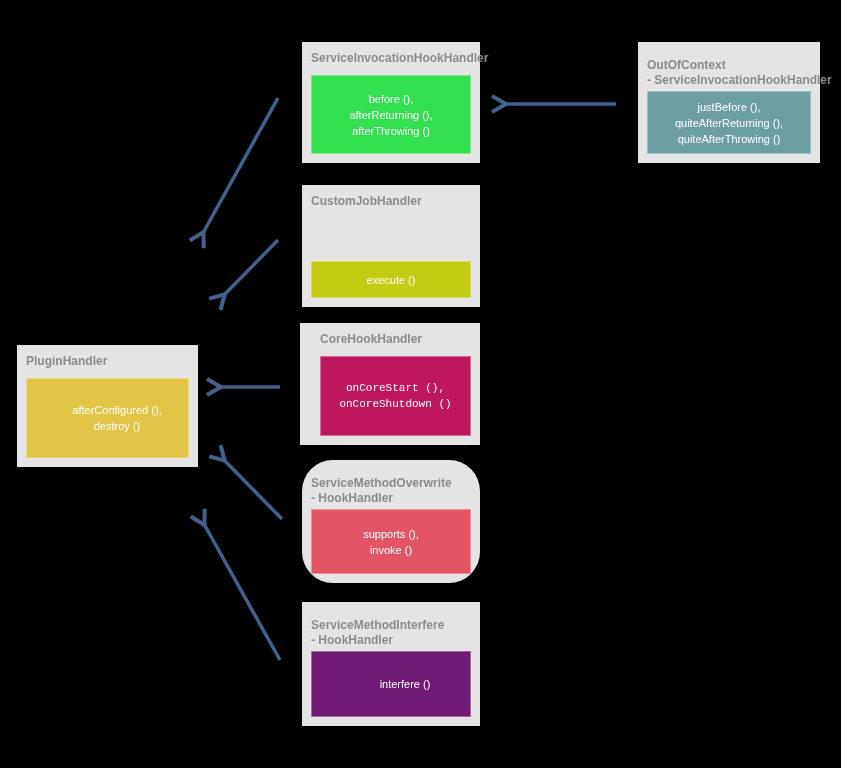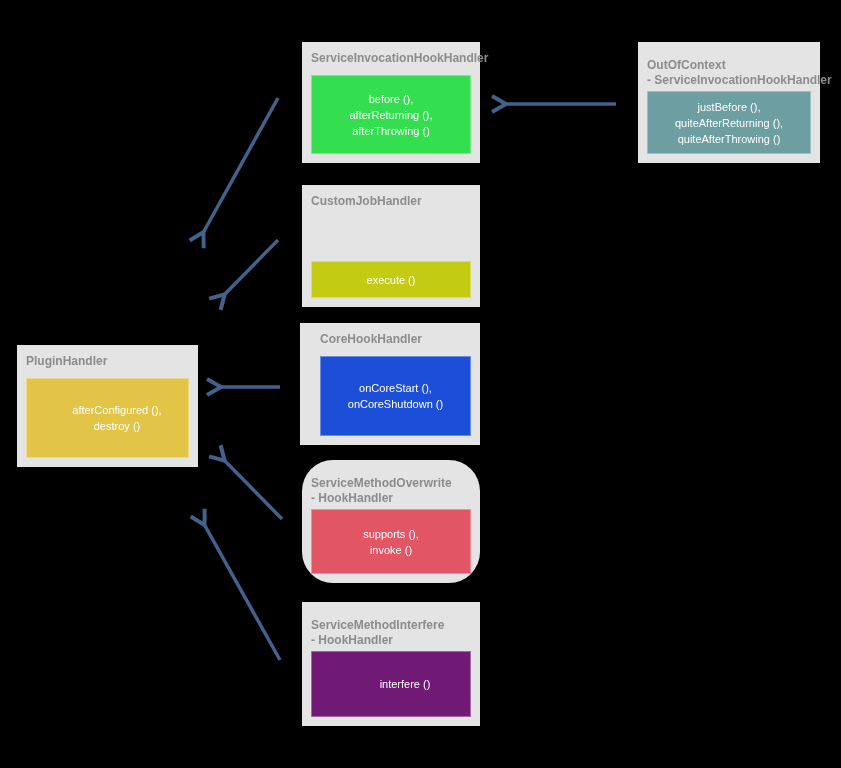--- a/index.html
+++ b/index.html
@@ -99,21 +99,21 @@
       <div class="node-title">PluginHandler</div>
     </div>
     <div class="node-body" style="background-color: rgb(226, 196, 70); padding-left: 19px;">afterConfigured (),
 destroy ()</div>
   </div>
 
   <div class="node single-title" style="left:300px; top:323px; width:180px; height:122px;padding-left:20px;">
     <div class="node-title-wrap">
       <div class="node-title">CoreHookHandler</div>
     </div>
-    <div class="node-body" style="background-color: #1d4ed8;">onCoreStart (),
+    <div class="node-body" style="background-color: #be185d; font-family: Liberation Mono, monospace;">onCoreStart (),
 onCoreShutdown ()</div>
   </div>
 
   <div class="node two-line-title" style="left:302px; top:460px; width:178px; height:123px;border-radius:31px;">
     <div class="node-title-wrap">
       <div class="node-title">ServiceMethodOverwrite</div>
       <div class="node-subtitle">- HookHandler</div>
     </div>
     <div class="node-body" style="background-color: rgb(226, 85, 101);">supports (),
 invoke ()</div>

